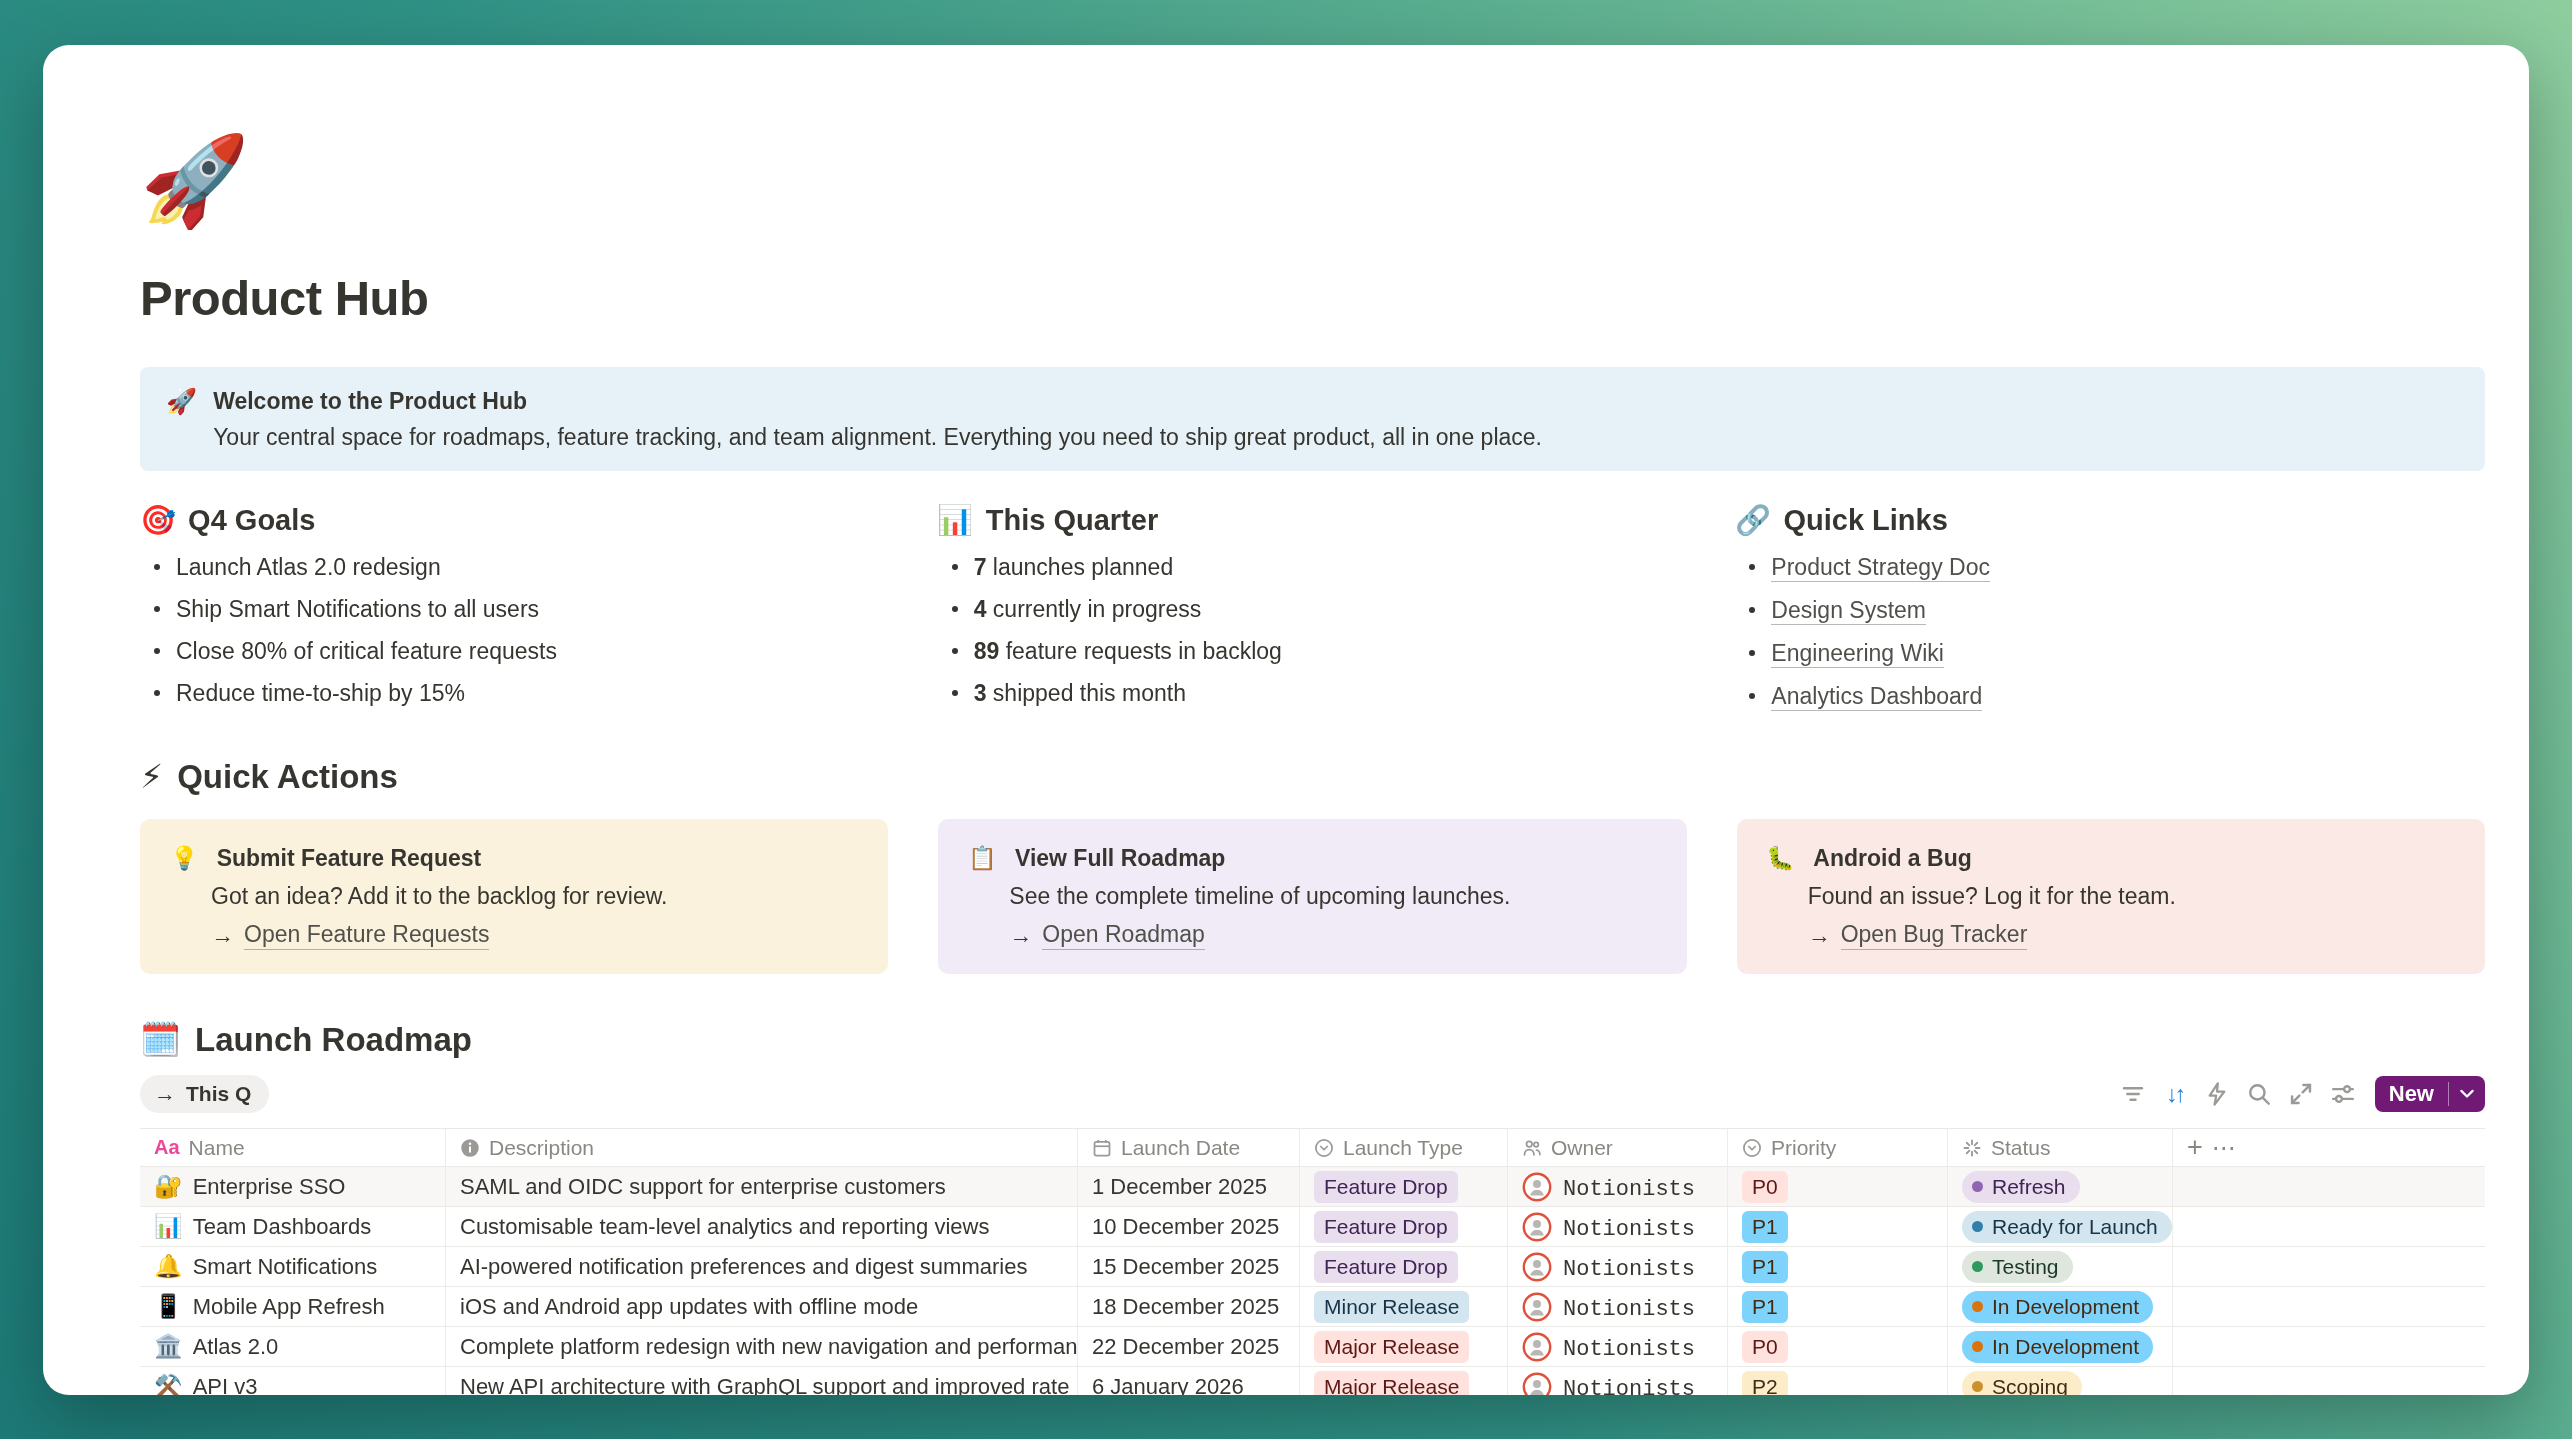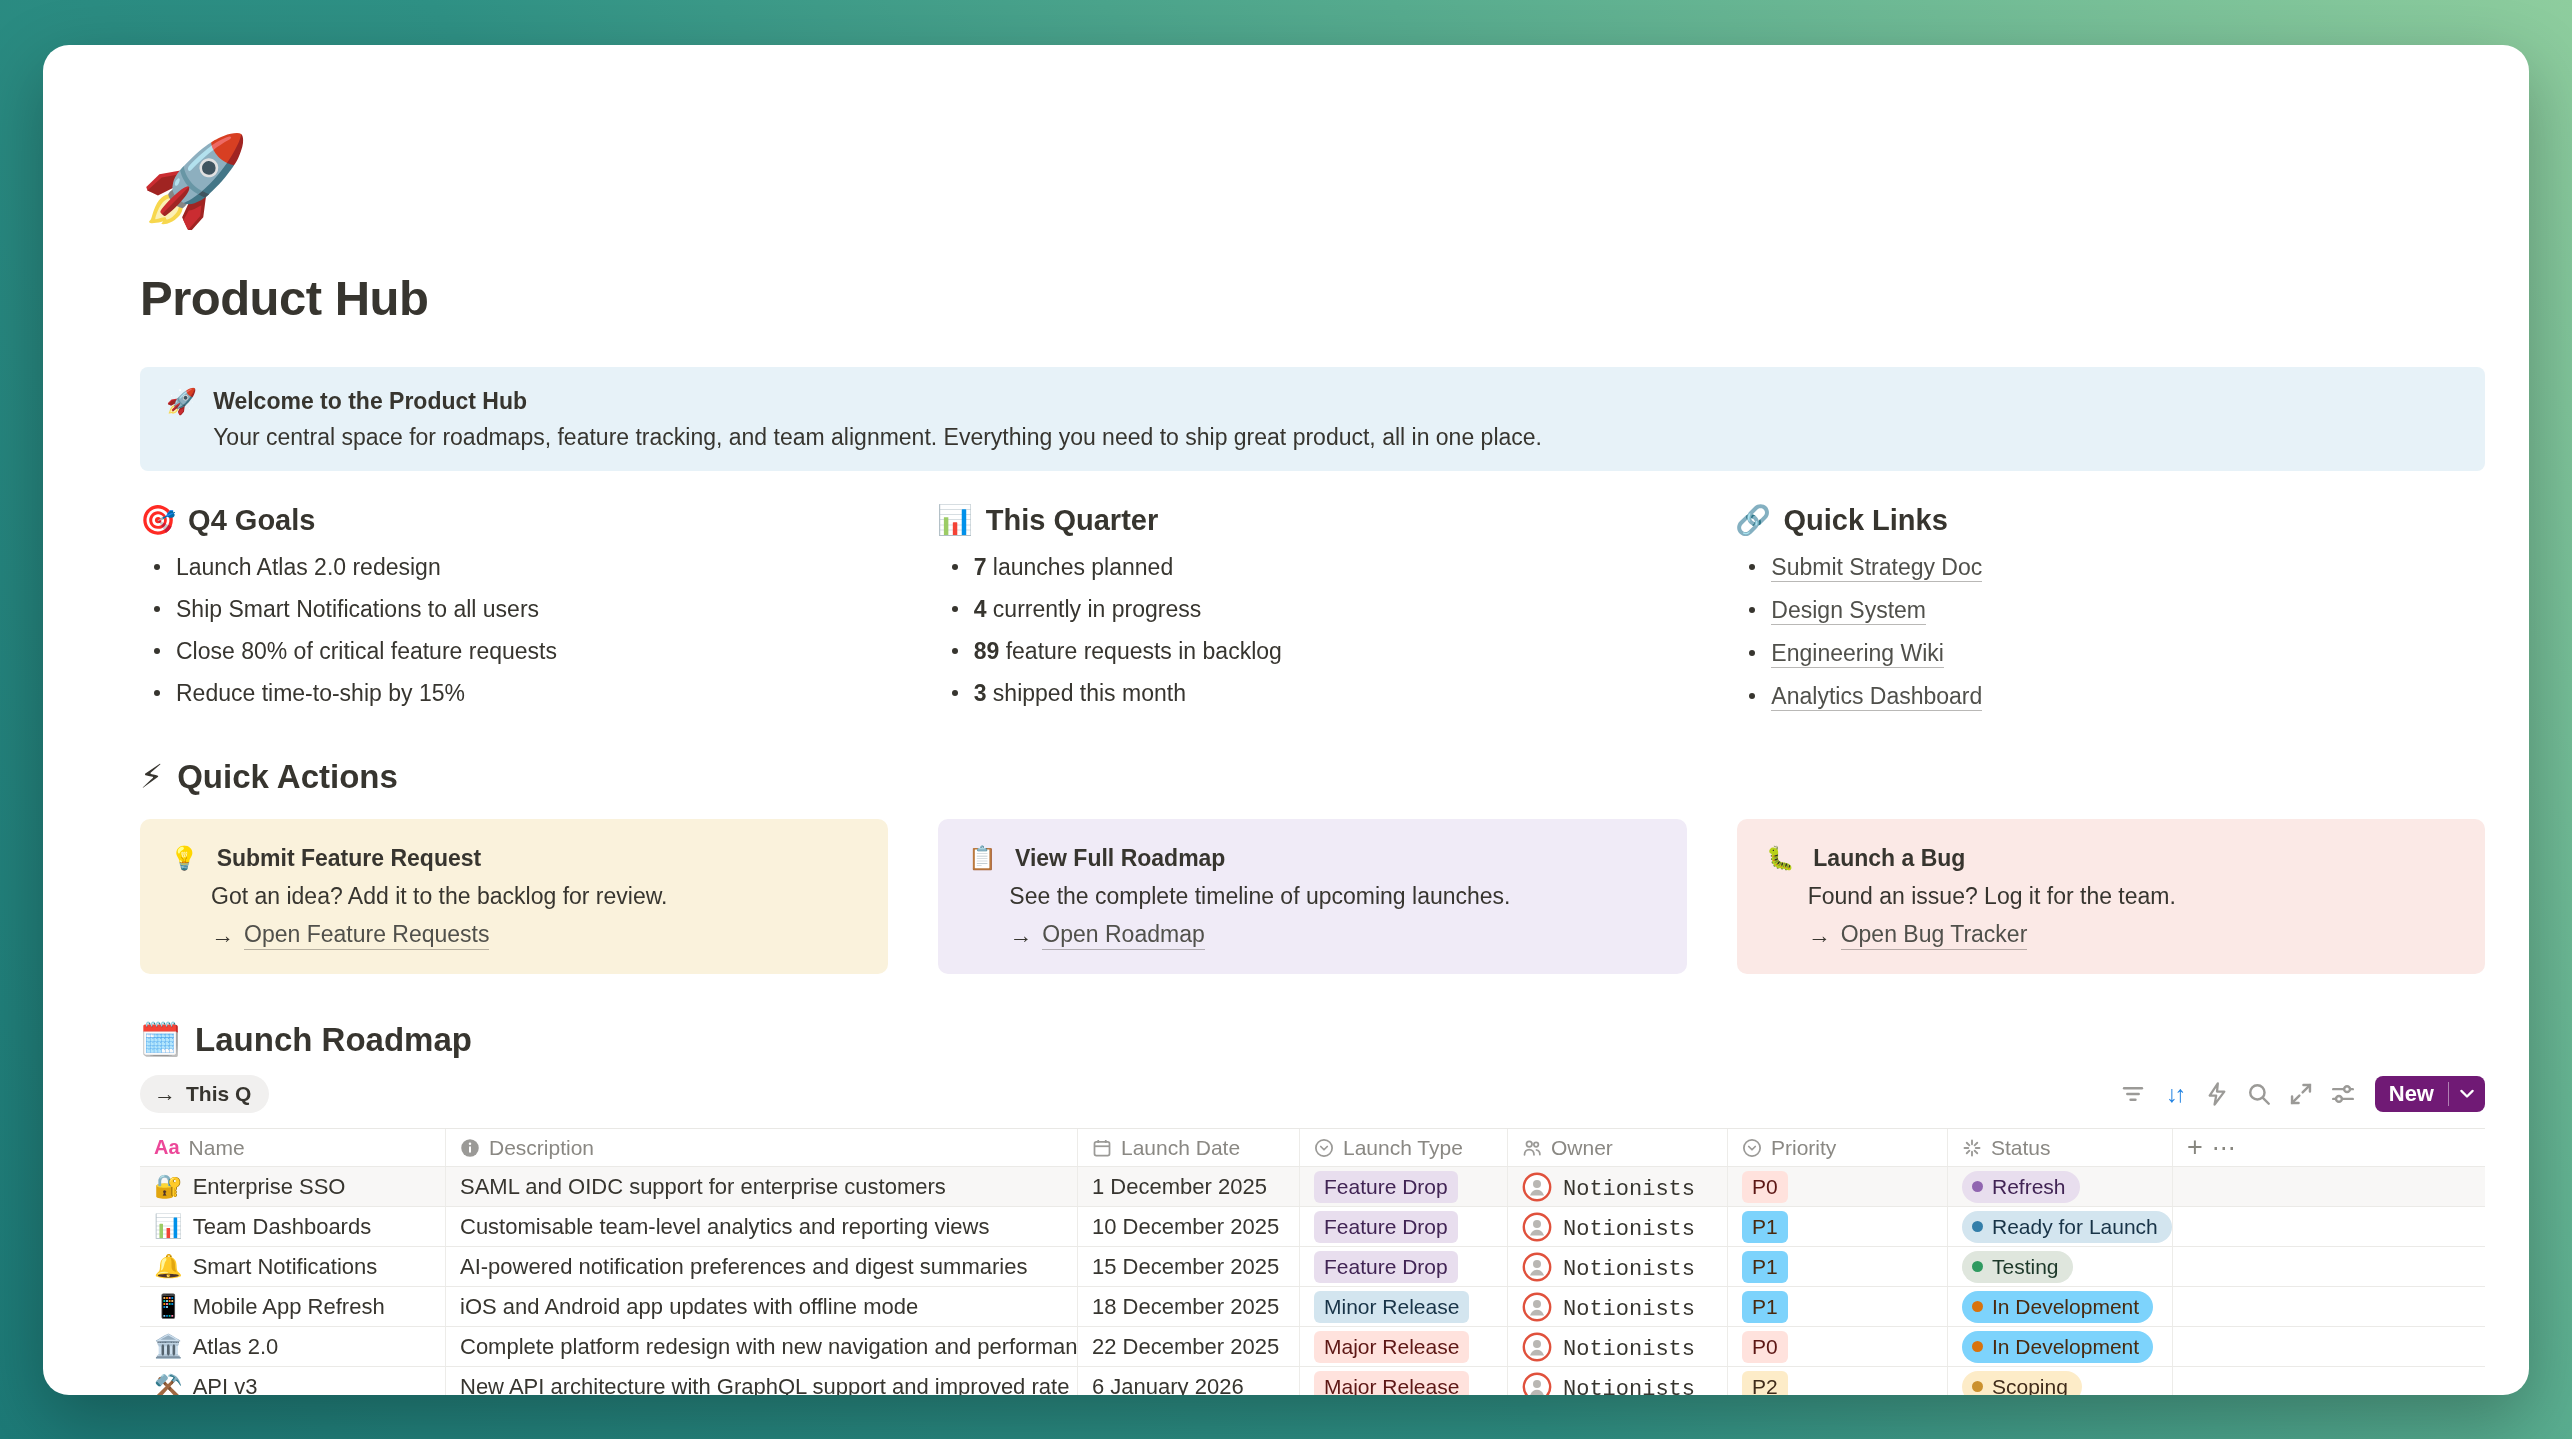--- a/index.html
+++ b/index.html
@@ -157,21 +157,21 @@
             </ul>
         </div>
         <div class="col">
           <h3 class="colhead">
             <span>🔗</span>
             <span>Quick Links</span>
           </h3>
           <ul id="links-list">
               <li>
                 <span class="bullet"></span>
-                <a class="nlink">Submit Strategy Doc</a>
+                <a class="nlink">Product Strategy Doc</a>
               </li>
               <li>
                 <span class="bullet"></span>
                 <a class="nlink">Design System</a>
               </li>
               <li>
                 <span class="bullet"></span>
                 <a class="nlink">Engineering Wiki</a>
               </li>
               <li>
@@ -207,21 +207,21 @@
     <div class="qcard-body">See the complete timeline of upcoming launches.</div>
     <div class="qcard-link">
       <span class="arr">→</span>
       <a class="nlink">Open Roadmap</a>
     </div>
   </div>
 
   <div class="qcard pink">
     <div class="qcard-title-row">
       <span class="qcard-emoji">🐛</span>
-      <span class="qcard-title">Launch a Bug</span>
+      <span class="qcard-title">Android a Bug</span>
     </div>
     <div class="qcard-body">Found an issue? Log it for the team.</div>
     <div class="qcard-link">
       <span class="arr">→</span>
       <a class="nlink">Open Bug Tracker</a>
     </div>
   </div>
 </div>
 
       <h2 class="sechead lr-head">

